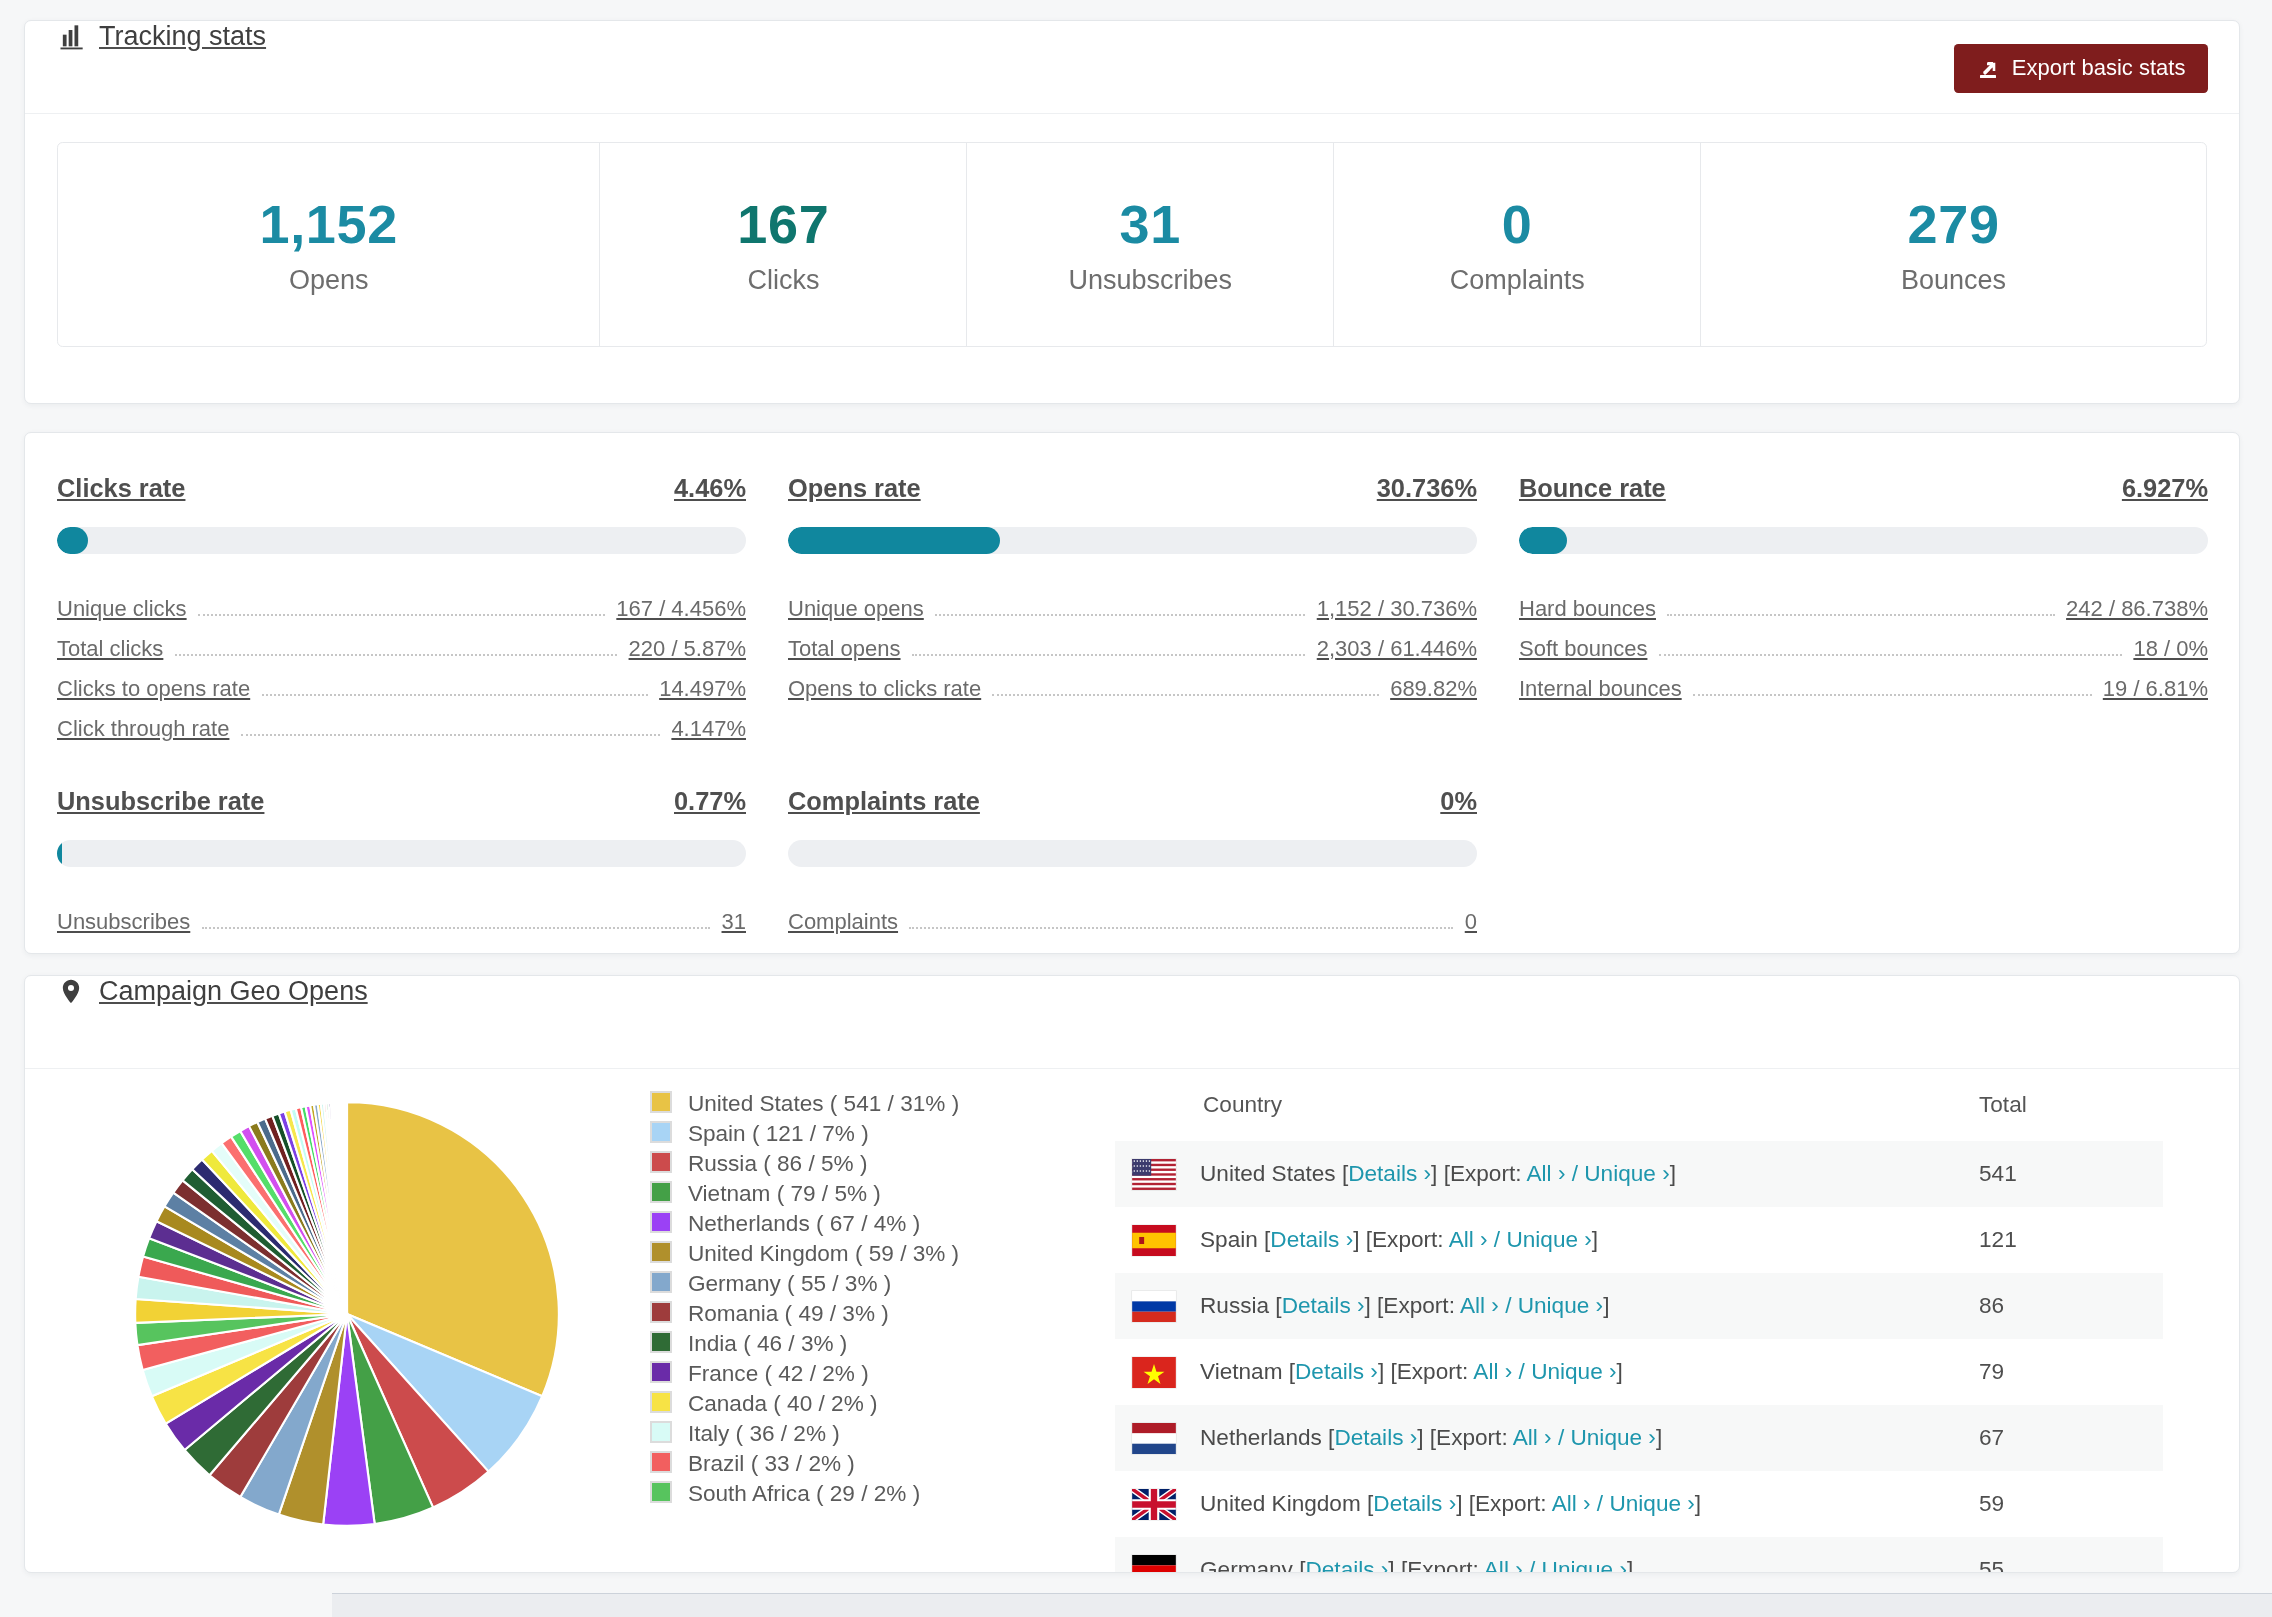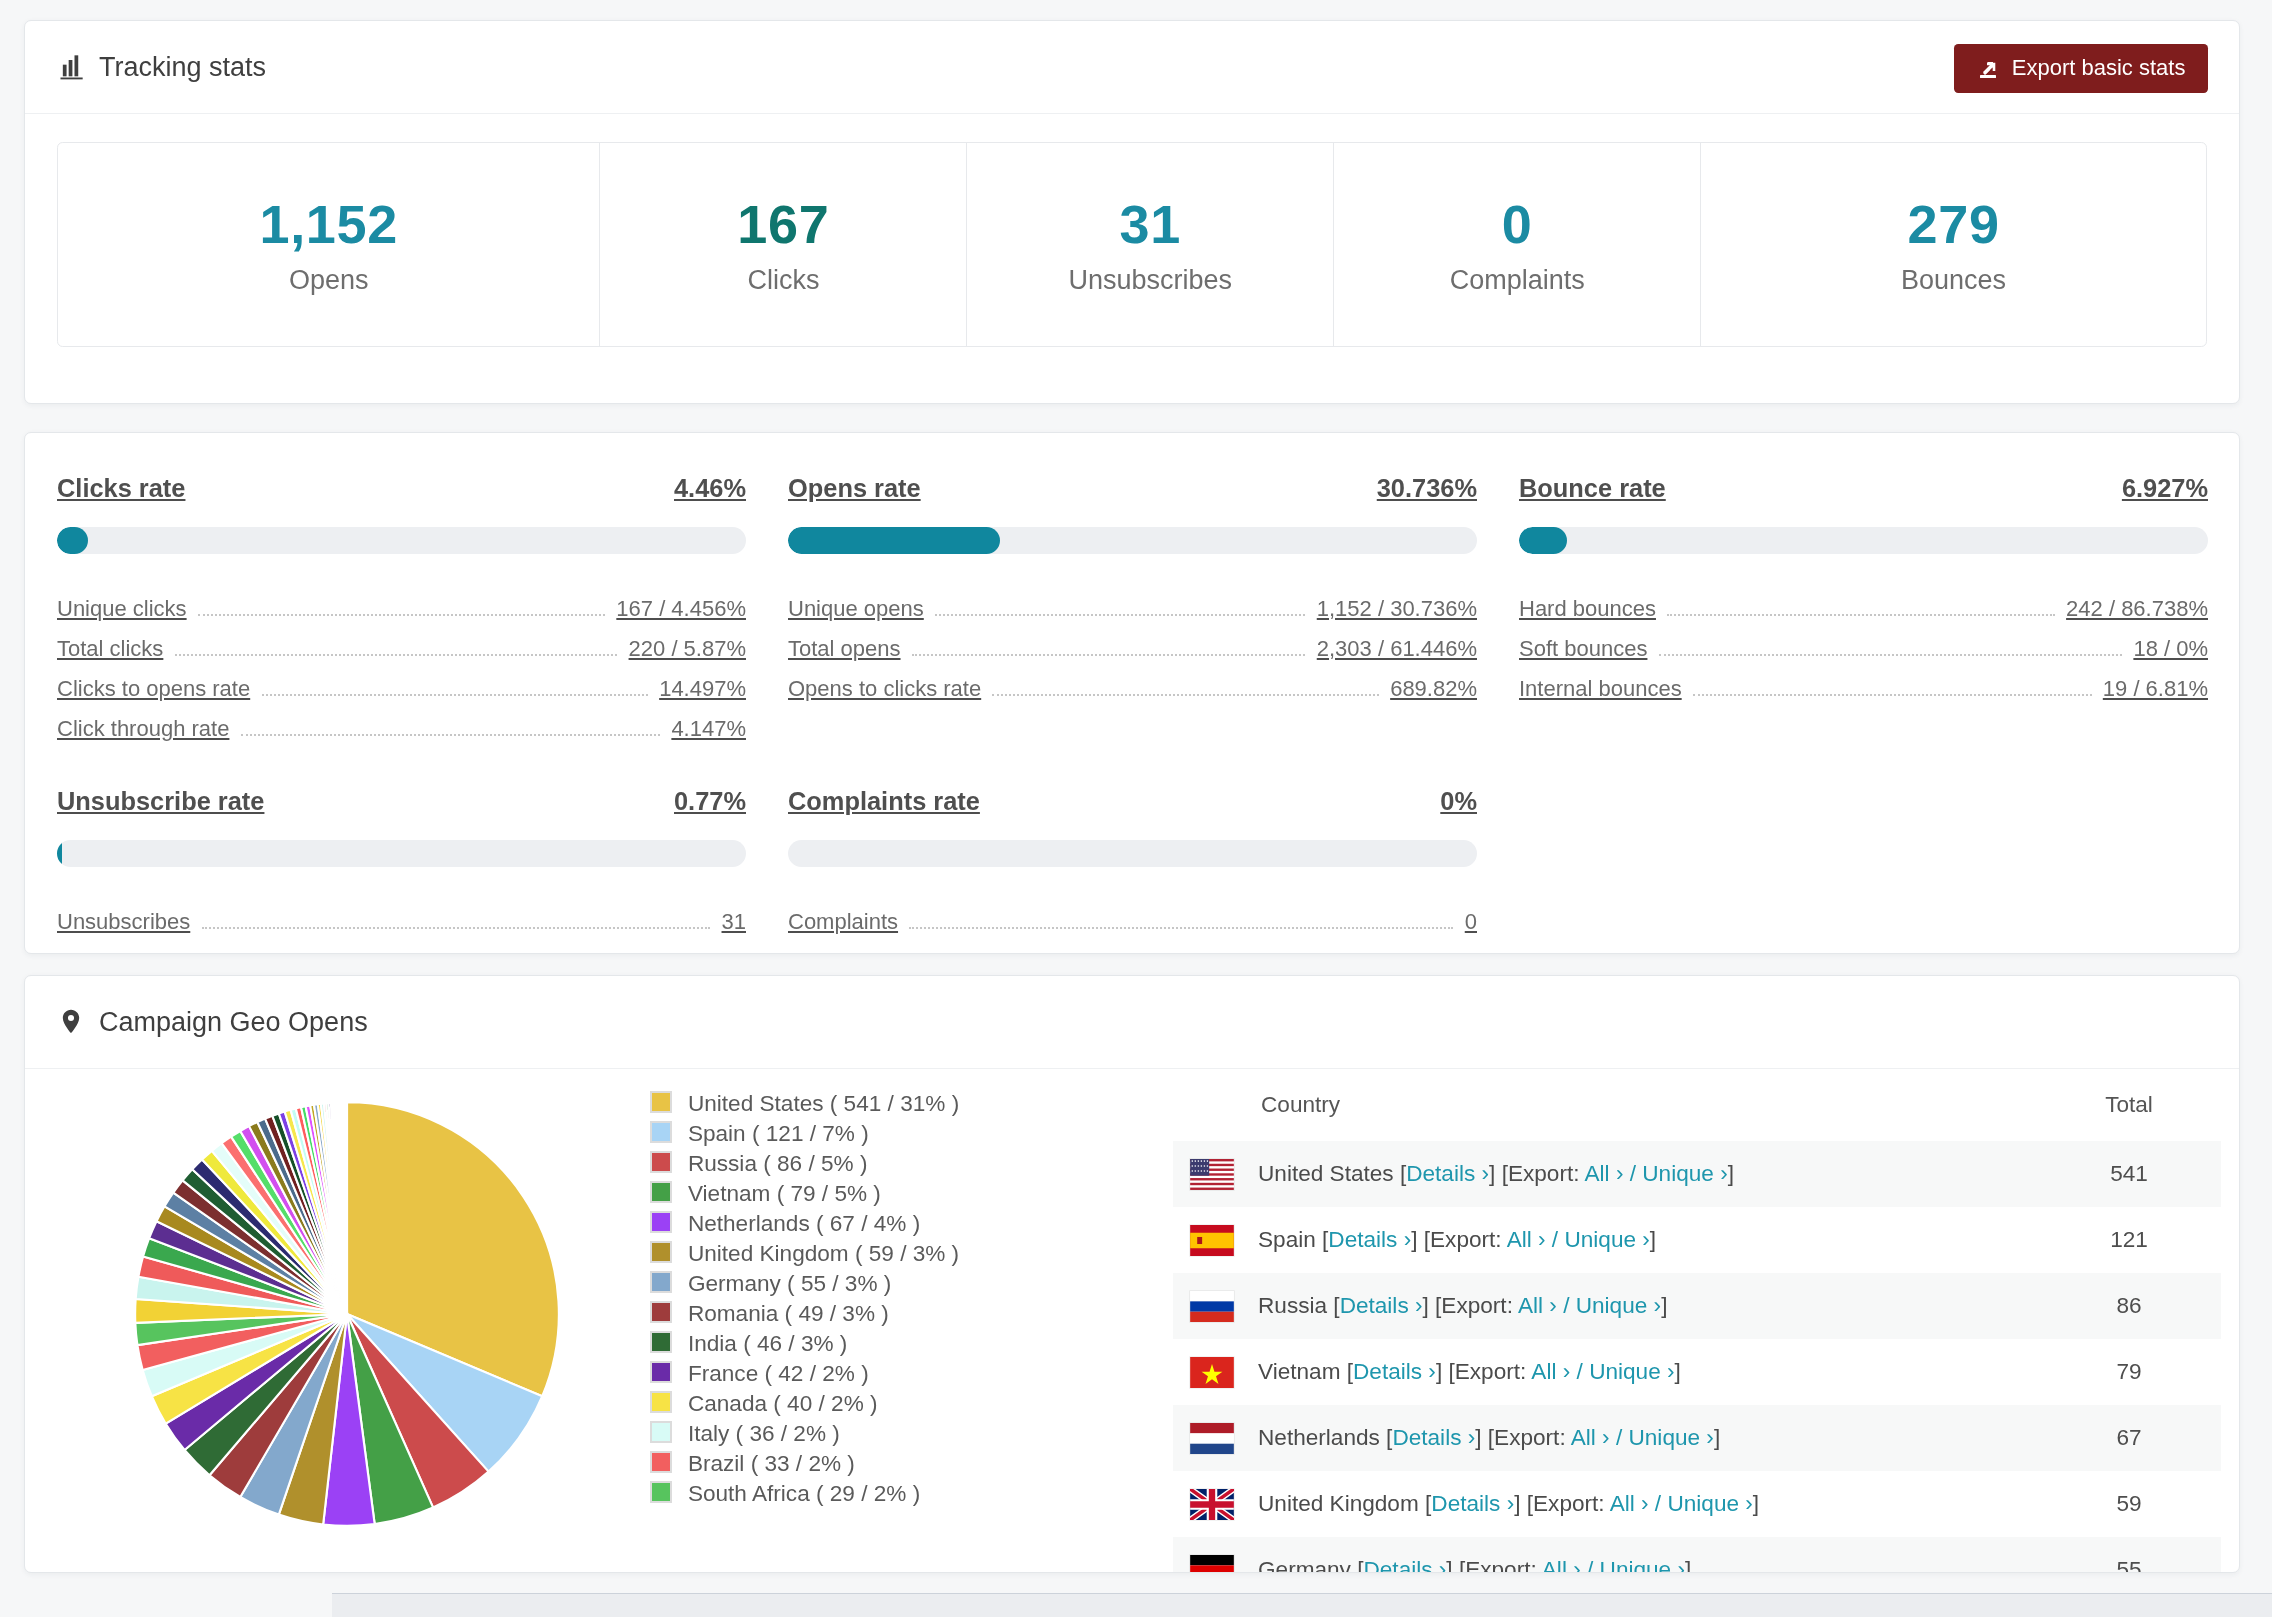--- a/index.html
+++ b/index.html
@@ -12,21 +12,21 @@
   .card{
     position:absolute;left:24px;width:2216px;background:#fff;
     border:0.7px solid #e4e7ea;border-radius:7px;
     box-shadow:0 1.4px 5.6px rgba(40,50,70,.05);
     box-sizing:border-box;
   }
   
   #card-tracking{top:20px;height:384px;}
   .card-header{
     position:relative;height:93px;border-bottom:0.7px solid #eef0f2;
-    display:flex;align-items:center;padding:0 32px;box-sizing:border-box;
+    display:flex;align-items:flex-start;padding:0 32px;box-sizing:border-box;text-decoration:underline;
   }
   .card-title{font-size:27px;color:#3f3f3f;display:flex;align-items:center;gap:14px;}
   .hdr-icon{width:28px;height:28px;flex:0 0 auto;}
   .btn-export{
     position:absolute;right:31px;top:22.6px;height:49px;
     display:flex;align-items:center;gap:11.3px;padding:0 22.6px;
     border:none;border-radius:4.2px;cursor:pointer;
     font-family:inherit;font-size:22px;color:#fff;
   }
   #stats-strip{
@@ -51,21 +51,21 @@
   .stat-row .leader{flex:1;border-bottom:2.1px dotted #c6c6c6;margin:0 11.3px 6.4px;}
   .stat-row .val{white-space:nowrap;}
   
   #card-geo{top:975px;height:598px;overflow:hidden;}
   #geo-content{position:absolute;left:0;top:92px;right:0;bottom:0;}
   #pie-wrap{position:absolute;left:96px;top:20px;width:452px;height:452px;}
   #legend{position:absolute;left:625px;top:22.6px;}
   .legend-item{display:flex;align-items:flex-start;gap:15.5px;height:30px;font-size:22.6px;color:#5a5a5a;}
   .legend-swatch{width:18.4px;height:18.4px;border:2.1px solid #dcdcdc;flex:0 0 auto;}
   
-  #geo-table{position:absolute;left:1148px;top:0;width:1048px;text-align:center;}
+  #geo-table{position:absolute;left:1090px;top:0;width:1048px;}
   .geo-head{display:flex;align-items:center;height:73px;font-size:22.6px;color:#555;}
   .geo-head .c-country{padding-left:88px;}
   .geo-head .c-total{margin-left:auto;width:184px;}
   .geo-row{display:flex;align-items:center;height:66px;font-size:22.6px;color:#4e4e4e;}
   .geo-row.striped{background:#f7f8f8;}
   .geo-row .flag{margin:0 24px 0 17px;width:44px;height:31px;flex:0 0 auto;
     box-shadow:0 0 0 0.7px rgba(0,0,0,.08);}
   .geo-row .flag svg{display:block;width:100%;height:100%;}
   .geo-row .c-total{margin-left:auto;width:184px;}
   .geo-link{text-decoration:none;cursor:pointer;}

